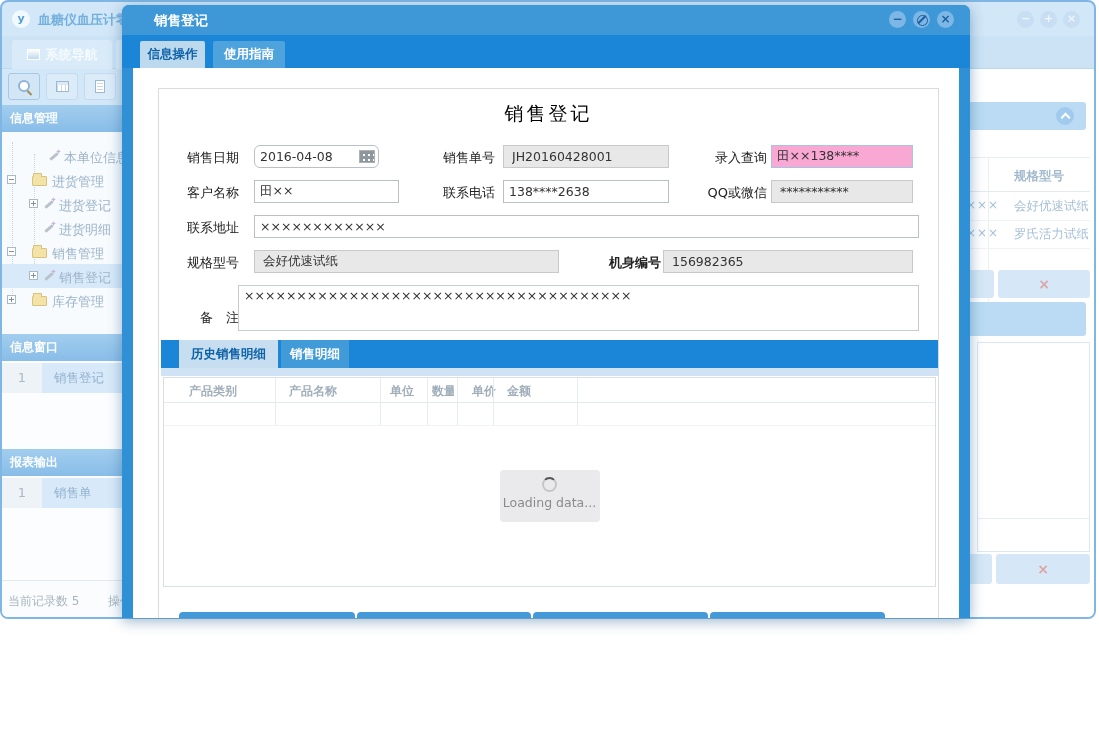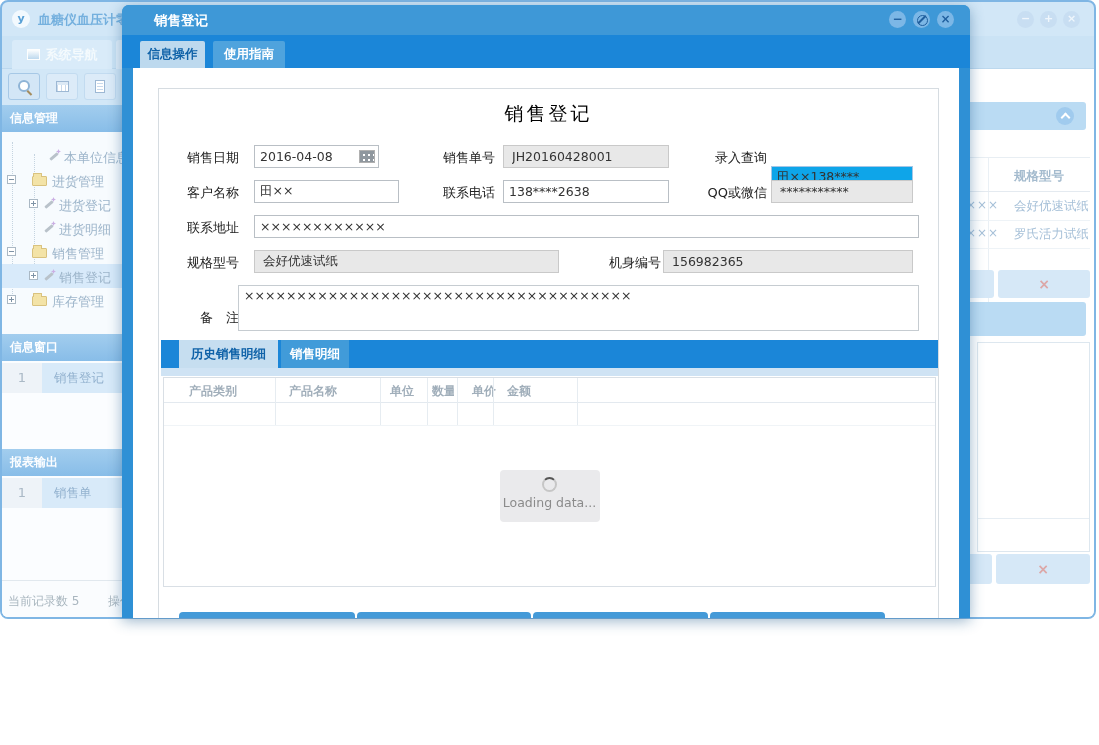--- a/index.html
+++ b/index.html
@@ -108,21 +108,21 @@
   .dlg-tab.inactive { left:91px; width:72px; background:#4fa3dd; color:#fff; }
   .dlg-body { position:absolute; left:11px; top:63px; width:826px; height:550px; background:#fff; }
 
   .form-panel { position:absolute; left:25px; top:20px; width:781px; height:531px; border:1px solid #d6dce1; background:#fff; }
   .form-heading { position:absolute; left:0; top:12px; width:100%; text-align:center; font-size:19px;
     letter-spacing:3px; color:#000; font-weight:500; }
   .flabel { position:absolute; width:72px; text-align:right; font-size:13px; color:#222; white-space:nowrap; }
   .finput { position:absolute; height:23px; border:1px solid #b9bfc5; background:#fff; font-size:12.5px; color:#333;
     padding:0 5px; font-family:"DejaVu Sans","Liberation Sans",sans-serif; }
   .finput.ro { background:#e8e8e8; border-color:#c9c9c9;padding-left:8px; }
-  .finput.blue { background:#0ea5e9; border-color:#a4c6e6;margin-top:21px; }
+  .finput.blue { background:#f9a8d4; border-color:#a4c6e6; }
   .i-cal { position:absolute; width:16px; height:13px; border:1px solid #b0b0b0;
     background:repeating-linear-gradient(90deg,#8f979e 0 3px, transparent 3px 5px),
                repeating-linear-gradient(#8f979e 0 3px, transparent 3px 5px), #fff; }
   .fremark { position:absolute; border:1px solid #c6ccd1; background:#fff; font-size:12.5px; color:#333;
     padding:2px 5px; resize:none; overflow:hidden; font-family:"DejaVu Sans","Liberation Sans",sans-serif; }
 
   .detail-tabstrip { position:absolute; left:2px; top:251px; width:777px; height:28px; background:#1b86d8; }
   .detail-tab { position:absolute; top:0; height:28px; display:flex; align-items:center; justify-content:center;
     font-size:12.5px; font-weight:bold; }
   .detail-tab.active { left:18px; width:99px; background:#c6def0; color:#0f62a8; }
@@ -293,40 +293,40 @@
     <div class="dlg-tab active">信息操作</div>
     <div class="dlg-tab inactive">使用指南</div>
   </div>
 
   <div class="dlg-body">
     <div class="form-panel">
 
       <div class="form-heading">销售登记</div>
 
       <label class="flabel" style="left:8px; top:60px;">销售日期</label>
-      <input class="finput" style="left: 95px; top: 56px; width: 125px;" value="2016-04-08">
+      <input class="finput" style="left: 95px; top: 56px; width: 125px; border-radius: 6px;" value="2016-04-08">
       <span class="i-cal" style="left:200px; top:61px;"></span>
       <label class="flabel" style="left:264px; top:60px;">销售单号</label>
       <input class="finput ro" style="left: 344px; top: 56px; width: 166px;" readonly="" value="JH20160428001">
       <label class="flabel" style="left:538px; top:60px; width:70px;">录入查询</label>
       <input class="finput blue" style="left: 612px; top: 56px; width: 142px;" value="田××138****">
 
       <label class="flabel" style="left:8px; top:95px;">客户名称</label>
       <input class="finput" style="left: 95px; top: 91px; width: 145px;" value="田××">
       <label class="flabel" style="left:264px; top:95px;">联系电话</label>
       <input class="finput" style="left: 344px; top: 91px; width: 166px;" value="138****2638">
       <label class="flabel" style="left:538px; top:95px; width:70px;">QQ或微信</label>
       <input class="finput ro" style="left: 612px; top: 91px; width: 142px;" readonly="" value="***********">
 
       <label class="flabel" style="left:8px; top:130px;">联系地址</label>
       <input class="finput" style="left: 95px; top: 126px; width: 665px;" value="××××××××××××">
 
       <label class="flabel" style="left:8px; top:165px;">规格型号</label>
       <input class="finput ro" style="left: 95px; top: 161px; width: 305px;" readonly="" value="会好优速试纸">
-      <label class="flabel" style="left:430px; top:165px;">机身编号</label>
+      <label class="flabel" style="left:430px; top:165px;font-weight:bold;">机身编号</label>
       <input class="finput ro" style="left: 504px; top: 161px; width: 250px;" readonly="" value="156982365">
 
       <label class="flabel" style="left:8px; top:220px;">备　注</label>
       <textarea class="fremark" style="left: 79px; top: 196px; width: 681px; height: 46px;">×××××××××××××××××××××××××××××××××××××</textarea>
 
       <div class="detail-tabstrip">
         <div class="detail-tab active">历史销售明细</div>
         <div class="detail-tab inactive">销售明细</div>
       </div>
       <div class="detail-substrip"></div>

